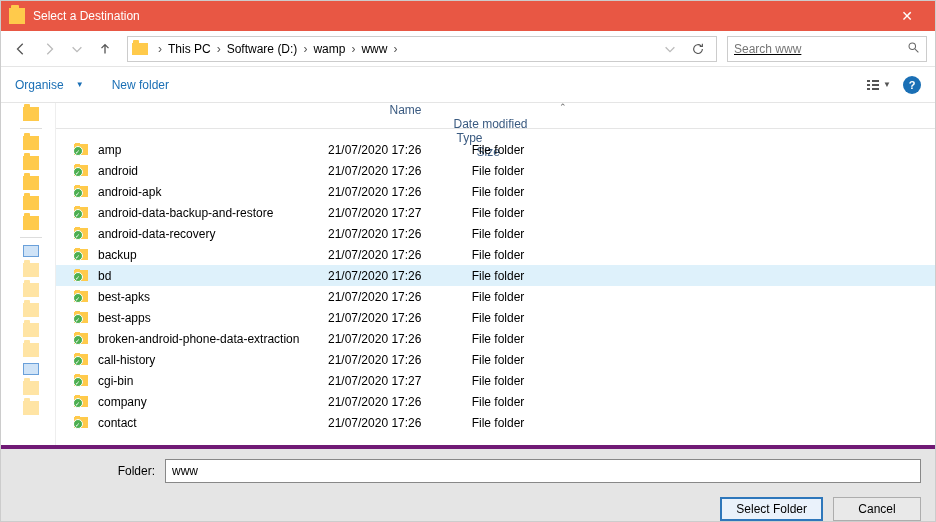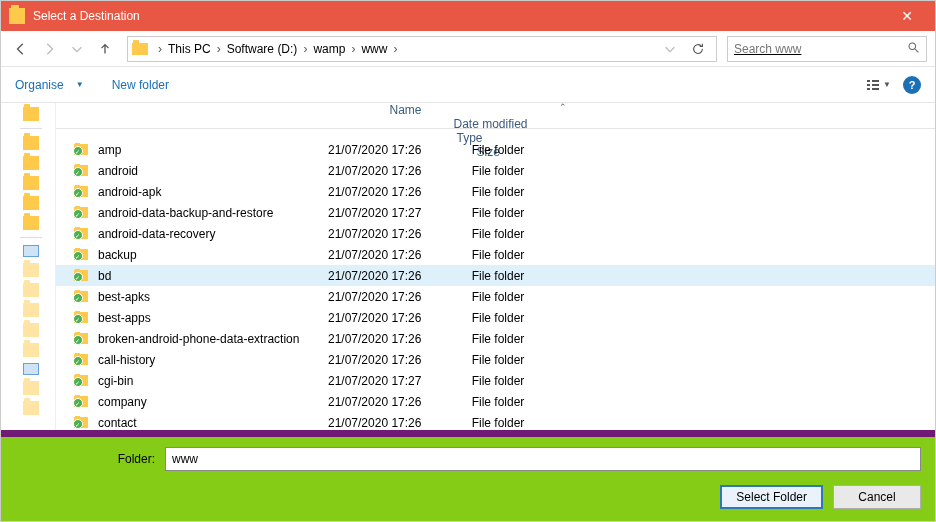--- a/index.html
+++ b/index.html
@@ -64,21 +64,21 @@
 .row .ficon { width:14px; height:11px; background:#ffca4b; margin-right:10px; position:relative; flex-shrink:0;}
 .row .ficon::before{content:"";position:absolute;top:-2px;left:1px;width:5px;height:2px;background:#ffca4b;border-radius:1px 1px 0 0;}
 .row .ficon::after{content:"";position:absolute;bottom:-1px;left:-1px;width:8px;height:8px;border-radius:50%;background:#4caf50;border:1px solid #fff;}
 .row .check{position:absolute;bottom:0;left:1px;width:5px;height:5px;color:#fff;font-size:6px;line-height:5px;z-index:2;}
 .cell-name { width:246px; white-space:nowrap; overflow:hidden; text-overflow:ellipsis; display:flex; align-items:center;}
 .cell-date { width:118px; padding-left:8px;}
 .cell-type { width:112px; padding-left:8px;text-align:center;}
 .cell-size { width:72px; padding-left:8px;}
 
 
-.footer { border-top:7px solid #701a75; padding:10px 14px 12px; background:#84cc16; }
+.footer { border-top:4px solid #701a75; padding:10px 14px 0; background:#e5e5e5; }
 .folder-row { display:flex; align-items:center; margin-bottom:14px; }
 .folder-row label { width:150px; text-align:right; padding-right:10px; }
 .folder-row input { flex:1; height:24px; border:1px solid #888; padding:0 6px; outline:none; }
 .btn-row { display:flex; justify-content:flex-end; gap:10px; }
 .btn { height:24px; min-width:88px; padding:0 14px; border:1px solid #adadad; background:#e9e9e9; cursor:pointer; }
 .btn.primary { border:2px solid #2e77bb; background:#eaf2fb; }
 </style>
 </head>
 <body>
 

